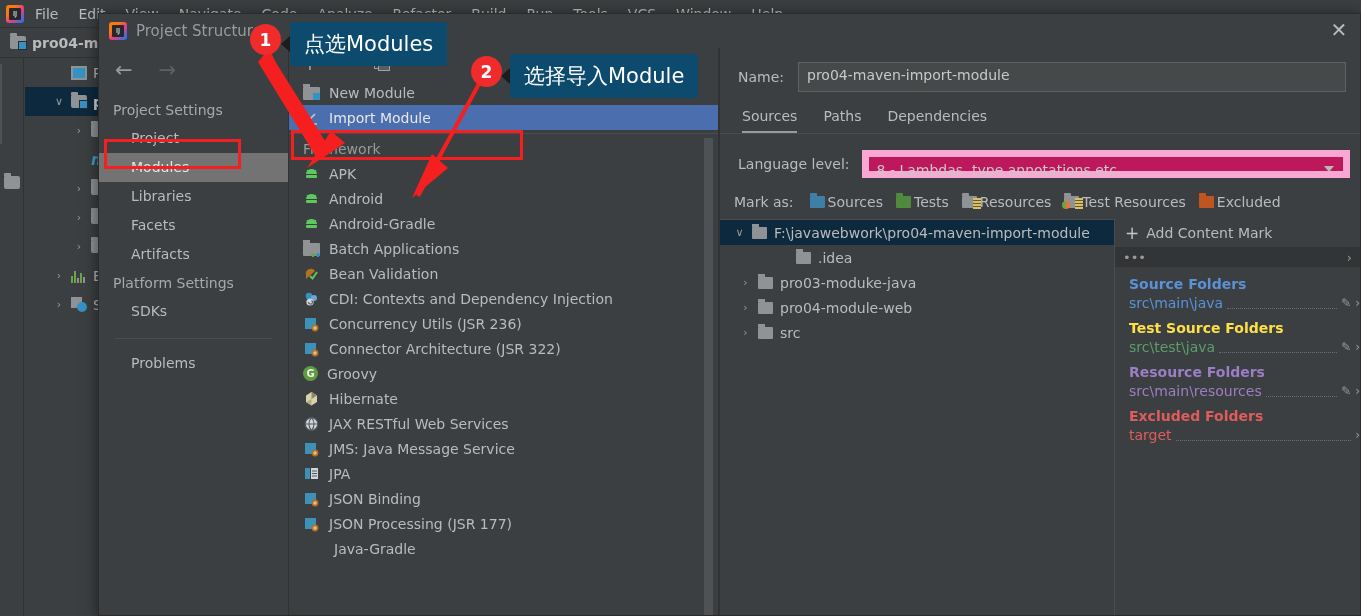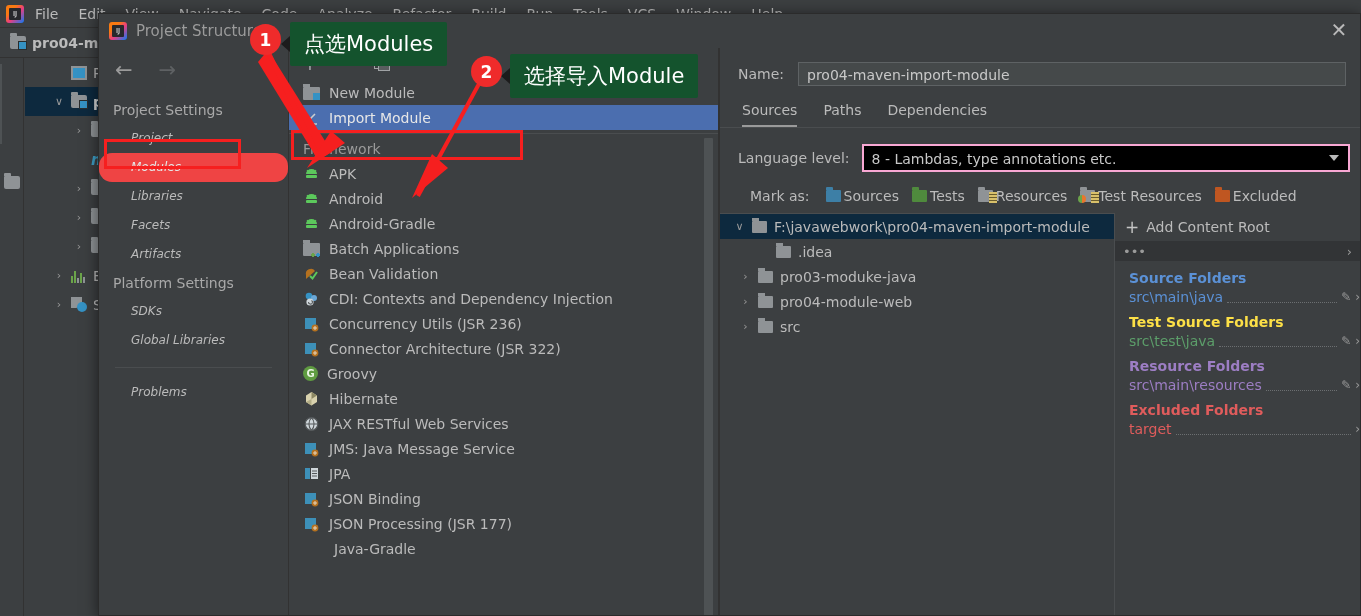--- a/index.html
+++ b/index.html
@@ -87,22 +87,22 @@
   .dlg-body{ flex:1; display:flex; min-height:0; }
 
   
   .nav{
     width:190px; background:#3c3f41; flex:none; padding-top:8px;
     border-right:1px solid #323232; position:relative;
   }
   .nav-back{ display:flex; gap:26px; padding:2px 0 14px 16px; font-size:21px; color:#9a9a9a;}
   .nav-back .fwd{ color:#5e6163; }
   .nav-h{ font-size:14px; color:#a9a9a9; padding:6px 0 6px 14px; }
-  .nav-i{ font-size:12px; color:#bbbbbb; padding:6px 0 6px 32px; height:29px; line-height:17px;font-style:italic;}
-  .nav-i.sel{ background:#ef4444; color:#e6e6e6;border-radius:13px; }
+  .nav-i{ font-size:14px; color:#bbbbbb; padding:6px 0 6px 32px; height:29px; line-height:17px;}
+  .nav-i.sel{ background:#737373; color:#e6e6e6; }
   .nav-sep{ height:1px; background:#4a4d4f; margin:12px 16px 10px 16px;}
 
   
   .mid{ flex:1; display:flex; flex-direction:column; min-width:0; background:#3c3f41; position:relative;}
   .mid-tb{ height:30px; display:flex; align-items:center; gap:20px; padding-left:13px; flex:none;}
   .tb-btn{ font-size:19px; color:#a0a3a5; line-height:19px; cursor:pointer;}
   .copyico{ width:16px;height:16px;position:relative; cursor:pointer;}
   .copyico::before{content:"";position:absolute;left:0;top:0;width:10px;height:12px;border:1.5px solid #a0a3a5;background:#3c3f41;}
   .copyico::after{content:"";position:absolute;right:0;bottom:0;width:10px;height:12px;border:1.5px solid #a0a3a5;background:#595d5f;}
   .addcap{ position:absolute; left:178px; top:32px; font-size:14px; color:#9a9a9a;}
@@ -126,65 +126,65 @@
   .mid-scroll{
     position:absolute; right:6px; top:60px; width:9px; height:540px; background:#4e5254; border-radius:1px;
   }
   .mid-right-border{position:absolute;right:0;top:0;bottom:0;width:1px;background:#323232;}
 
   
   .right{ width:641px; flex:none; background:#3c3f41; display:flex; flex-direction:column; border-left:1px solid #323232;}
   .name-row{ display:flex; align-items:center; gap:14px; padding:14px 14px 0 18px;}
   .name-row .lab{font-size:14px;color:#bbbbbb; white-space:nowrap;}
   .txtbox{
-    flex:1; height:24px; background:#45494a; border:1px solid #5e6264; color:#c8c8c8;
+    flex:1; height:30px; background:#45494a; border:1px solid #5e6264; color:#c8c8c8;
     font-size:14px; padding:0 8px; line-height:25px; font-family:inherit;
   }
   .tabs{ display:flex; gap:26px; padding:16px 0 0 22px; border-bottom:1px solid #4a4d4f; }
   .tab{ font-size:14px; color:#bbbbbb; padding-bottom:7px; border-bottom:2px solid transparent; cursor:pointer;}
   .tab.active{ border-bottom-color:#9a9a9a; }
   .lang-row{ display:flex; align-items:center; gap:12px; padding:16px 10px 0 18px;}
   .selectbox{
-    flex:1; height:28px; background:#000000; border:2px solid #f9a8d4; color:#c8c8c8;
+    flex:1; height:28px; background:#be185d; border:7px solid #f9a8d4; color:#c8c8c8;
     font-size:14px; padding:0 8px; line-height:26px; position:relative;
   }
   .selectbox .carat{ position:absolute; right:9px; top:9px; width:0;height:0;
       border-left:5px solid transparent;border-right:5px solid transparent;border-top:6px solid #b9b9b9;}
-  .mark-row{ display:flex; align-items:center; gap:6px; padding:16px 0 9px 30px; font-size:14px; color:#bbbbbb; flex-wrap:nowrap;}
+  .mark-row{ display:flex; align-items:center; gap:6px; padding:16px 0 9px 14px; font-size:14px; color:#bbbbbb; flex-wrap:nowrap;}
   .mark-row .mlab{ margin-right:10px;}
   .mk{ display:flex; align-items:center; gap:3px; margin-right:7px; cursor:pointer;}
   .fi{ width:15px;height:12px;border-radius:1px; position:relative; flex:none;}
   .fi::before{content:"";position:absolute;left:0;top:-3px;width:7px;height:3px;border-radius:1px 1px 0 0;background:inherit;}
   .fi.res::after,.fi.tres::after{content:"";position:absolute;right:-4px;bottom:-1px;width:8px;height:11px;
       background:repeating-linear-gradient(#d8c06a 0 2px,#6a5c2c 2px 3px);}
   .fi.tres .dot{position:absolute;left:-2px;bottom:-1px;width:8px;height:8px;border-radius:50%;
       background:conic-gradient(#e8762c 0 50%,#6ba44a 0 100%);}
   .panes{ flex:1; display:flex; min-height:0; }
   .tree{ flex:1; min-width:0; background:#3c3f41; border-top:1px solid #4a4d4f;}
   .trow{ display:flex; align-items:center; height:25px; gap:7px; font-size:14px; color:#bbbbbb; padding-left:14px;}
   .trow.sel{ background:#0d293e; }
   .trow .ar{ width:11px; color:#9a9a9a; font-size:11px; text-align:center; flex:none;}
   .trow .pf{ width:15px;height:12px;background:#8f9396;border-radius:1px;position:relative;flex:none;}
   .trow .pf::before{content:"";position:absolute;left:0;top:-3px;width:7px;height:3px;background:#8f9396;}
-  .i1{padding-left:38px;} .i2{padding-left:20px;}
+  .i1{padding-left:38px;margin-left:20px;} .i2{padding-left:20px;}
   .side{ width:246px; flex:none; background:#3c3f41; border-left:1px solid #4a4d4f; }
   .addroot{ display:flex; align-items:center; gap:7px; height:28px; padding-left:10px; font-size:14px; color:#bbbbbb; cursor:pointer;}
   .addroot .plus{font-size:17px;color:#c4c4c4;line-height:15px;}
   .dotsrow{ height:20px; background:#323436; display:flex; align-items:center; justify-content:space-between;
      padding:0 8px; color:#9a9a9a; font-size:13px;}
   .grp{ padding:9px 0 0 14px;}
   .grp .gh{ font-weight:bold; font-size:14px; }
   .grp .gv{ display:flex; align-items:center; gap:4px; font-size:14px; padding-top:3px;}
   .grp .gv .dots{ flex:1; border-bottom:1px dotted #6c6f71; height:11px; min-width:8px;}
   .grp .gv .pen{ color:#9a9a9a; font-size:12px;}
   .grp .gv .chev{ color:#9a9a9a; font-size:12px;}
 
   
   .tip{
-    position:absolute; background:#14532d; color:#ffffff; font-size:21px;
+    position:absolute; background:#0c4a6e; color:#ffffff; font-size:21px;
     padding:8px 14px; border-radius:2px; white-space:nowrap; z-index:40;
   }
   .tip::before{
     content:""; position:absolute; left:-9px; top:50%; margin-top:-8px;
     border-top:8px solid transparent; border-bottom:8px solid transparent;
     border-right:9px solid #1c1c1c;
   }
   .badge{
     position:absolute; width:31px; height:31px; border-radius:50%;
     background:#ef2b2b; color:#fff; font-size:17px; font-weight:bold;
@@ -291,21 +291,20 @@
         <span class="fwd">→</span>
       </div>
       <div class="nav-h">Project Settings</div>
       <div class="nav-i">Project</div>
       <div class="nav-i sel">Modules</div>
       <div class="nav-i">Libraries</div>
       <div class="nav-i">Facets</div>
       <div class="nav-i">Artifacts</div>
       <div class="nav-h">Platform Settings</div>
       <div class="nav-i">SDKs</div>
-      <div class="nav-i">Global Libraries</div>
       <div class="nav-sep"></div>
       <div class="nav-i">Problems</div>
     </div>
 
     <div class="mid">
       <div class="mid-tb">
         <span class="tb-btn">+</span>
         <span class="tb-btn">−</span>
         <span class="copyico"></span>
       </div>
@@ -520,21 +519,21 @@
           <div class="trow i2">
             <span class="ar">›</span>
             <span class="pf"></span>
             <span>src</span>
           </div>
         </div>
 
         <div class="side">
           <div class="addroot">
             <span class="plus">+</span>
-            <span>Add Content Root</span>
+            <span>Add Content Mark</span>
           </div>
           <div class="dotsrow">
             <span>•••</span>
             <span>›</span>
           </div>
 
           <div class="grp">
             <div class="gh" style="color:#5b91d6">Source Folders</div>
             <div class="gv">
               <span style="color:#5b91d6">src\main\java</span>

